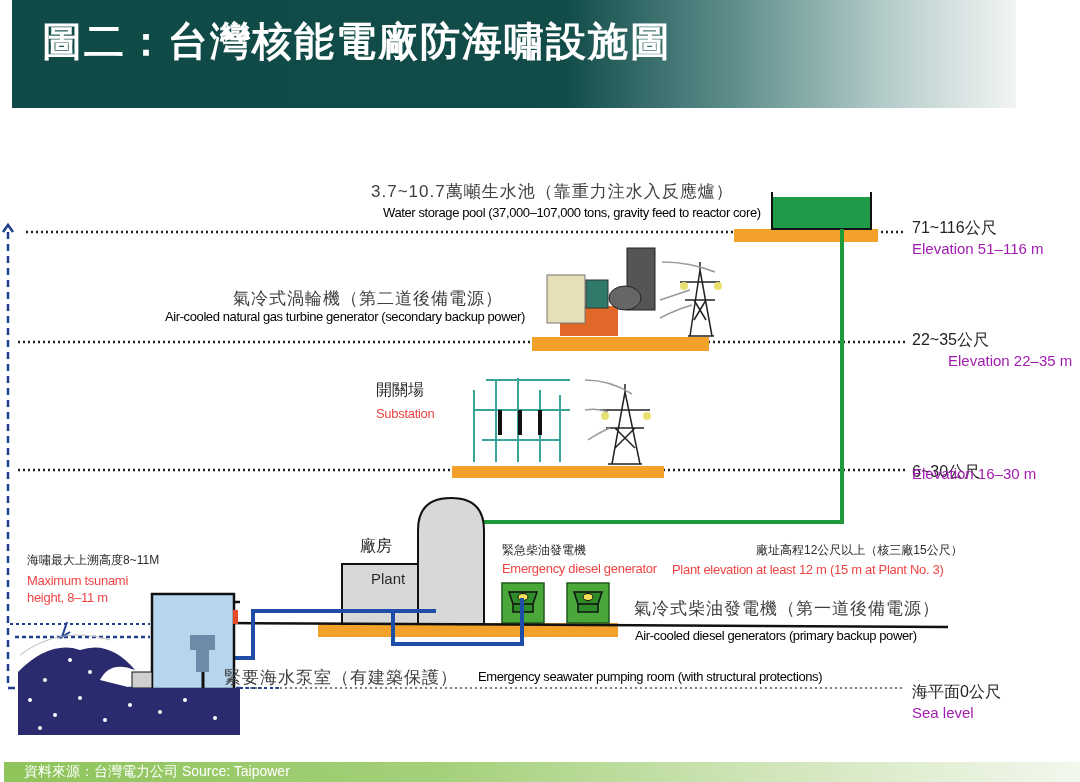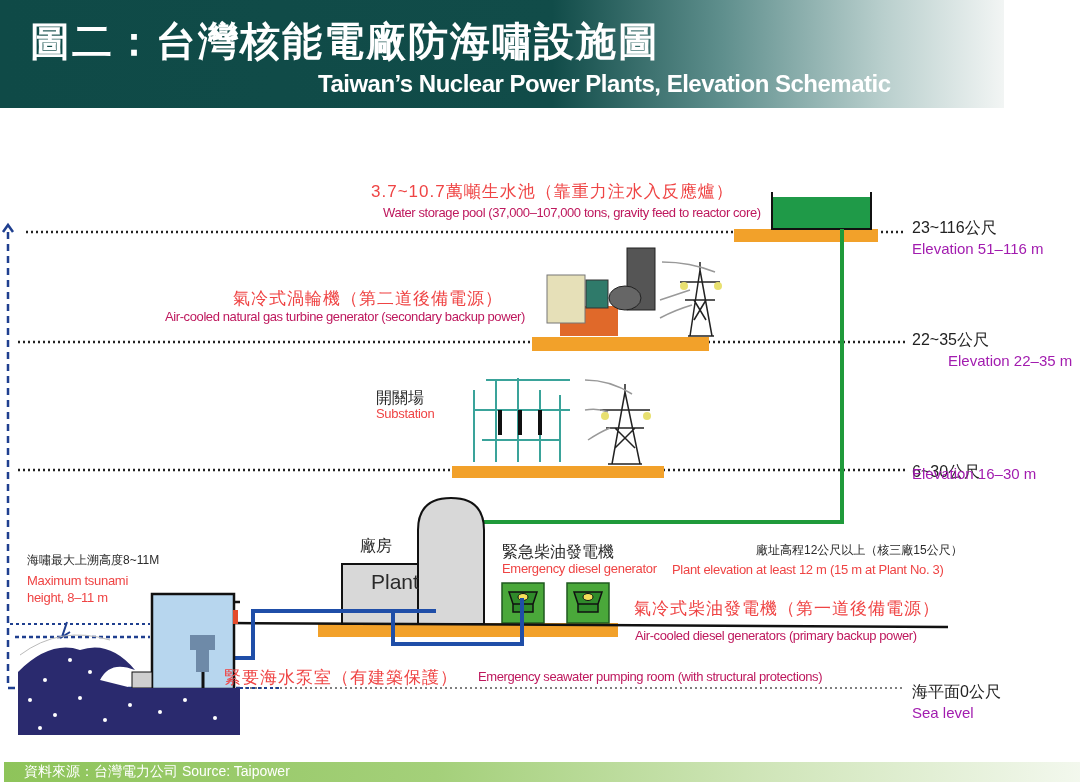--- a/index.html
+++ b/index.html
@@ -1,38 +1,37 @@
 <!DOCTYPE html>
 <html><head>
 <meta charset="utf-8">
 <style>
   html, body { margin: 0; padding: 0; }
   body { width: 1080px; height: 782px; position: relative; overflow: hidden; background: #ffffff; font-family: "DejaVu Sans", "Liberation Sans", sans-serif; }
-  .header { position: absolute; left: 0; top: 0; width: 1004px; height: 108px;
+  .header { position: absolute; left: 12px; top: 0; width: 1004px; height: 108px;
     background: linear-gradient(90deg, #0f4a47 0%, #114c49 55%, #5f8f8d 72%, #b9cfcd 88%, #f2f5f4 100%); }
   .header .zh { position: absolute; left: 30px; top: 14px; font-size: 40px; color: #ffffff; letter-spacing: 2px; font-weight: bold; }
   .header .en { position: absolute; left: 318px; top: 70px; font-size: 24px; color: #ffffff; font-family: "Liberation Sans", sans-serif; font-weight: bold; letter-spacing: -0.5px; }
   .footer { position: absolute; left: 4px; top: 762px; width: 1080px; height: 28px;
     background: linear-gradient(90deg, #8ec45a 0%, #a4d07a 40%, #cfe5b8 70%, #f3f8ee 100%); }
   .footer span { position: absolute; left: 20px; top: 1px; font-size: 14px; color: #ffffff; font-family: "Liberation Sans", sans-serif; }
   svg { position: absolute; left: 0; top: 0; }
   .lbl { position: absolute; white-space: nowrap; font-family: "Liberation Sans", sans-serif; }
-  .teal-zh { color: #ef4444; font-size: 17px; letter-spacing: 1px; }
-  .teal-en { color: #be185d; font-size: 13px; letter-spacing: -0.4px; }
+  .teal-zh { color: #404040; font-size: 17px; letter-spacing: 1px; }
+  .teal-en { color: #000000; font-size: 13px; letter-spacing: -0.4px; }
   .dark-zh { color: #2a2a2a; font-size: 15px; }
   .dark-en { color: #ef4444; font-size: 13px; letter-spacing: -0.3px; }
   .elev-zh { color: #222; font-size: 16px; }
   .elev-en { color: #a21caf; font-size: 15px; }
 </style>
 </head>
 <body>
 
 <div class="header">
   <div class="zh">圖二：台灣核能電廠防海嘯設施圖</div>
-  <div class="en">Taiwan’s Nuclear Power Plants, Elevation Schematic</div>
 </div>
 
 <svg width="1080" height="782">
 
   <g stroke="#222" stroke-width="2.5" stroke-dasharray="2,3">
     <line x1="26" y1="232" x2="905" y2="232"></line>
     <line x1="18" y1="342" x2="905" y2="342"></line>
     <line x1="18" y1="470" x2="905" y2="470"></line>
   </g>
   <line x1="240" y1="688" x2="905" y2="688" stroke="#555" stroke-width="1.5" stroke-dasharray="2,3"></line>
@@ -138,39 +137,39 @@
         <circle cx="70" cy="660" r="2"></circle>
         <circle cx="40" cy="728" r="2"></circle>
     </g>
   </g>
   <line x1="240" y1="688" x2="280" y2="688" stroke="#1f3f8f" stroke-width="2" stroke-dasharray="3,3"></line>
 </svg>
 
 <div class="lbl teal-zh" style="left:371px;top:180px;">3.7~10.7萬噸生水池（靠重力注水入反應爐）</div>
 <div class="lbl teal-en" style="left:383px;top:205px;">Water storage pool (37,000–107,000 tons, gravity feed to reactor core)</div>
 
-<div class="lbl elev-zh" style="left:912px;top:218px;">23~116公尺</div>
+<div class="lbl elev-zh" style="left:912px;top:218px;">71~116公尺</div>
 <div class="lbl elev-en" style="left:912px;top:240px;">Elevation 51–116 m</div>
 <div class="lbl elev-zh" style="left:912px;top:330px;">22~35公尺</div>
 <div class="lbl elev-en" style="left:948px;top:352px;">Elevation 22–35 m</div>
 <div class="lbl elev-zh" style="left:912px;top:462px;">6~30公尺</div>
 <div class="lbl elev-en" style="left:912px;top:465px;">Elevation 16–30 m</div>
 <div class="lbl elev-zh" style="left:912px;top:682px;">海平面0公尺</div>
 <div class="lbl elev-en" style="left:912px;top:704px;">Sea level</div>
 
 <div class="lbl teal-zh" style="left:233px;top:287px;">氣冷式渦輪機（第二道後備電源）</div>
 <div class="lbl teal-en" style="left:165px;top:309px;">Air-cooled natural gas turbine generator (secondary backup power)</div>
 
-<div class="lbl dark-zh" style="left:376px;top:388px;font-size:16px;">開關場</div>
+<div class="lbl dark-zh" style="left:376px;top:380px;font-size:16px;">開關場</div>
 <div class="lbl dark-en" style="left:376px;top:406px;">Substation</div>
 
 <div class="lbl dark-zh" style="left:360px;top:536px;font-size:16px;">廠房</div>
-<div class="lbl dark-zh" style="left:371px;top:570px;font-size:21px;">Plant</div>
+<div class="lbl dark-zh" style="left:371px;top:570px;font-size:15px;">Plant</div>
 
-<div class="lbl dark-zh" style="left:502px;top:542px;font-size:16px;font-family:Liberation Mono, monospace;">緊急柴油發電機</div>
+<div class="lbl dark-zh" style="left:502px;top:542px;font-size:12px;font-family:Liberation Mono, monospace;">緊急柴油發電機</div>
 <div class="lbl dark-en" style="left:502px;top:561px;">Emergency diesel generator</div>
 
 <div class="lbl dark-zh" style="left:756px;top:542px;font-size:12px;">廠址高程12公尺以上（核三廠15公尺）</div>
 <div class="lbl dark-en" style="left:672px;top:562px;">Plant elevation at least 12 m (15 m at Plant No. 3)</div>
 
 <div class="lbl teal-zh" style="left:634px;top:597px;">氣冷式柴油發電機（第一道後備電源）</div>
 <div class="lbl teal-en" style="left:635px;top:628px;">Air-cooled diesel generators (primary backup power)</div>
 
 <div class="lbl dark-zh" style="left:27px;top:552px;font-size:12px;">海嘯最大上溯高度8~11M</div>
 <div class="lbl dark-en" style="left:27px;top:573px;">Maximum tsunami</div>

